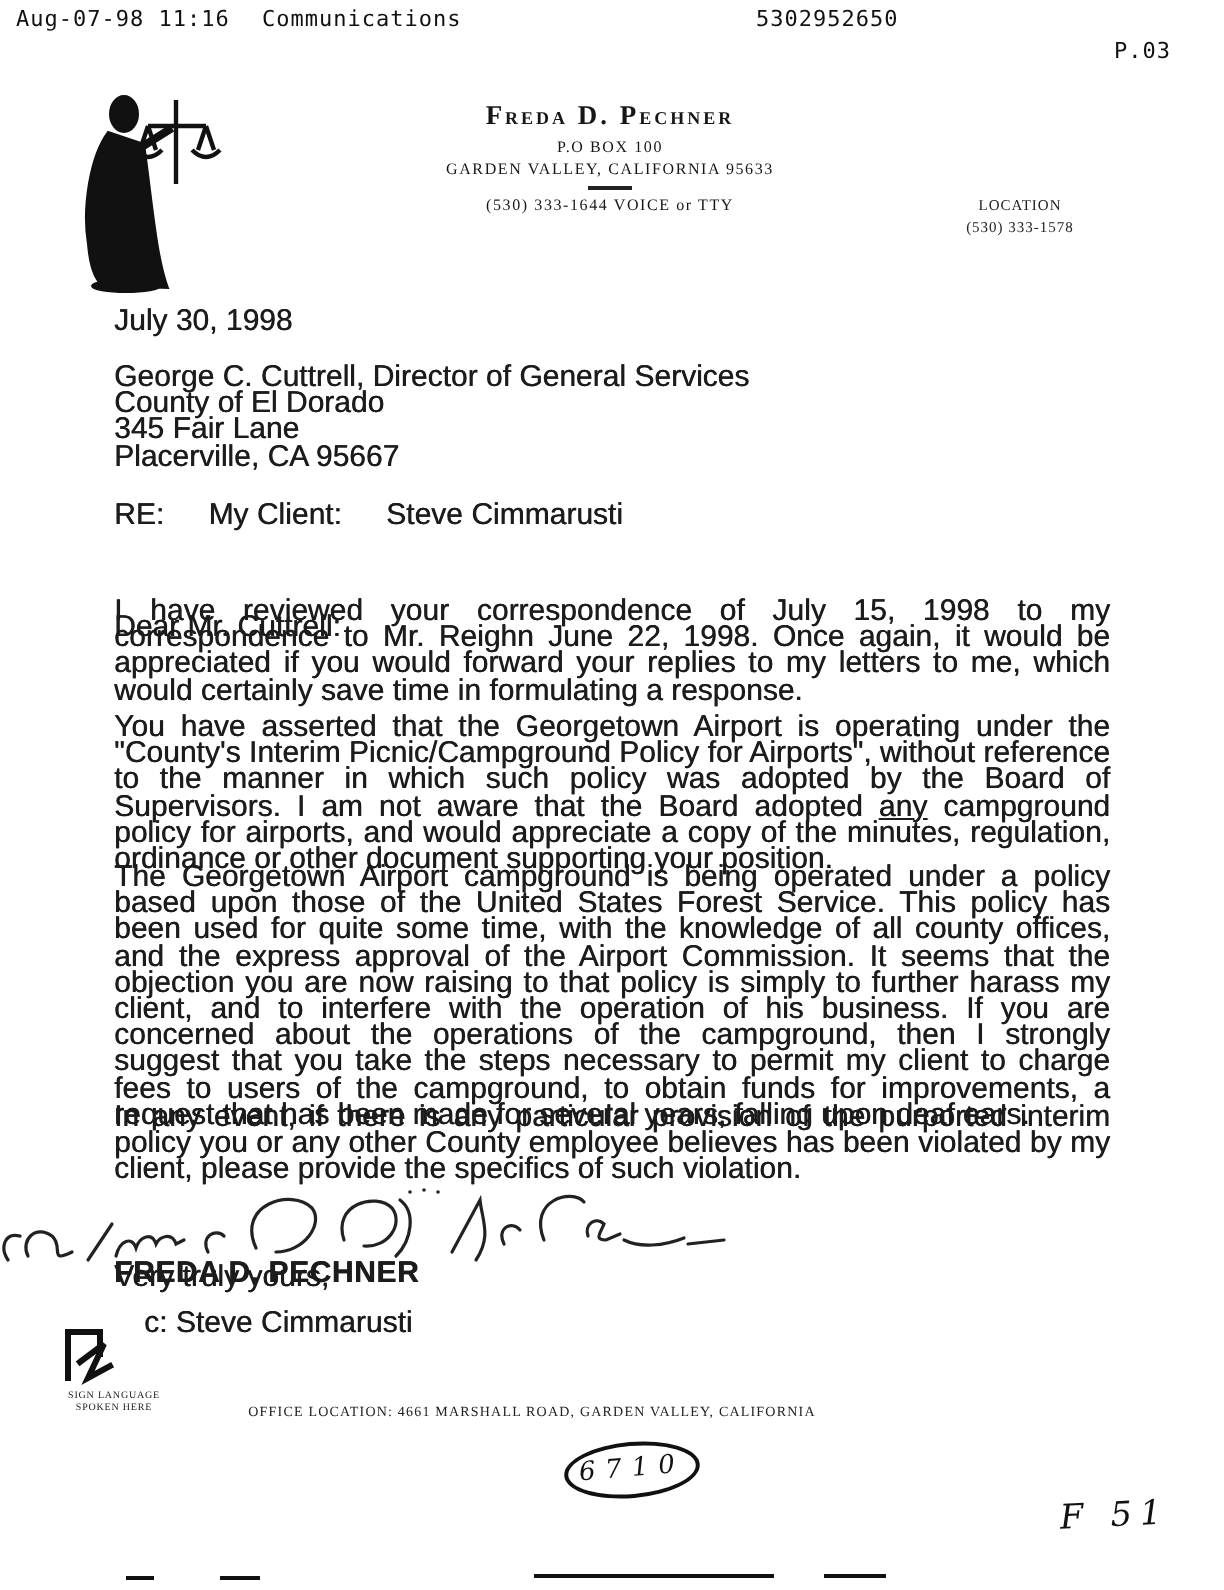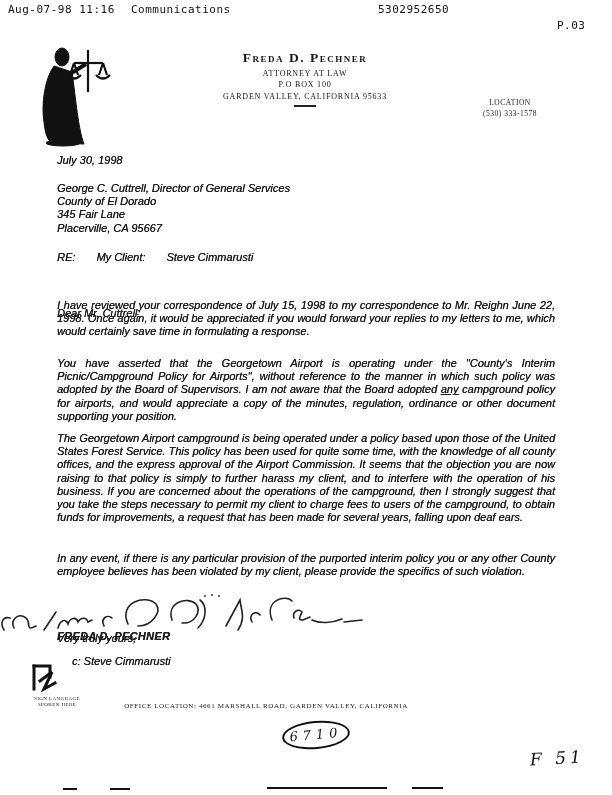--- a/index.html
+++ b/index.html
@@ -18,22 +18,22 @@
   .justice-logo{position:absolute;left:32px;top:42px;}
   .lh-center{position:absolute;left:180px;top:50px;width:250px;text-align:center;
     font-family:"Liberation Serif","DejaVu Serif",serif;color:#161616;}
   .lh-name{font-variant:small-caps;font-size:13.5px;font-weight:600;letter-spacing:1.5px;}
   .lh-line{font-size:8px;letter-spacing:.8px;margin-top:2.5px;}
   .lh-rule{width:22px;height:2px;background:#222;margin:4px auto 3px auto;}
   .lh-fax{position:absolute;left:470px;top:98px;width:80px;text-align:center;
     font-family:"Liberation Serif","DejaVu Serif",serif;font-size:7.5px;letter-spacing:.5px;color:#222;}
   .lh-fax div{margin-bottom:2px;}
   
-  .btext{position:absolute;left:57px;width:498px;font-size:11px;line-height:13.2px;
-    color:#1c1c1c;text-shadow:0.25px 0 0 currentColor;font-style:italic;}
+  .btext{position:absolute;left:57px;width:498px;font-size:15px;line-height:13.2px;
+    color:#1c1c1c;text-shadow:0.25px 0 0 currentColor;}
   .date{top:154px;}
   .address{top:182px;}
   .re-line{top:251px;}
   .re-label{display:inline-block;margin-right:18px;}
   .re-client-label{display:inline-block;margin-right:18px;}
   .salutation{top:275px;margin-top:32px;}
   .para{text-align:justify;margin:0;}
   .para1{top:299px;}
   .para2{top:357px;}
   .para3{top:432px;}
@@ -89,24 +89,24 @@
         <path d="M35,33 Q42,40 49,33"></path>
         <line x1="71" y1="21" x2="67" y2="33"></line>
           <line x1="71" y1="21" x2="75" y2="33"></line>
         <path d="M64,33 Q71,40 78,33"></path>
       </g>
     </svg>
   </div>
 
   <div class="lh-center">
     <div class="lh-name">Freda D. Pechner</div>
-    <div class="lh-line">ATTORNEY AT LAW</div>
     <div class="lh-line">P.O BOX 100</div>
     <div class="lh-line">GARDEN VALLEY, CALIFORNIA 95633</div>
     <div class="lh-rule"></div>
+    <div class="lh-line">(530) 333-1644 VOICE or TTY</div>
   </div>
 
   <div class="lh-fax">
     <div>LOCATION</div>
     <div>(530) 333-1578</div>
   </div>
 
   <div class="btext date">July 30, 1998</div>
 
   <div class="btext address">

